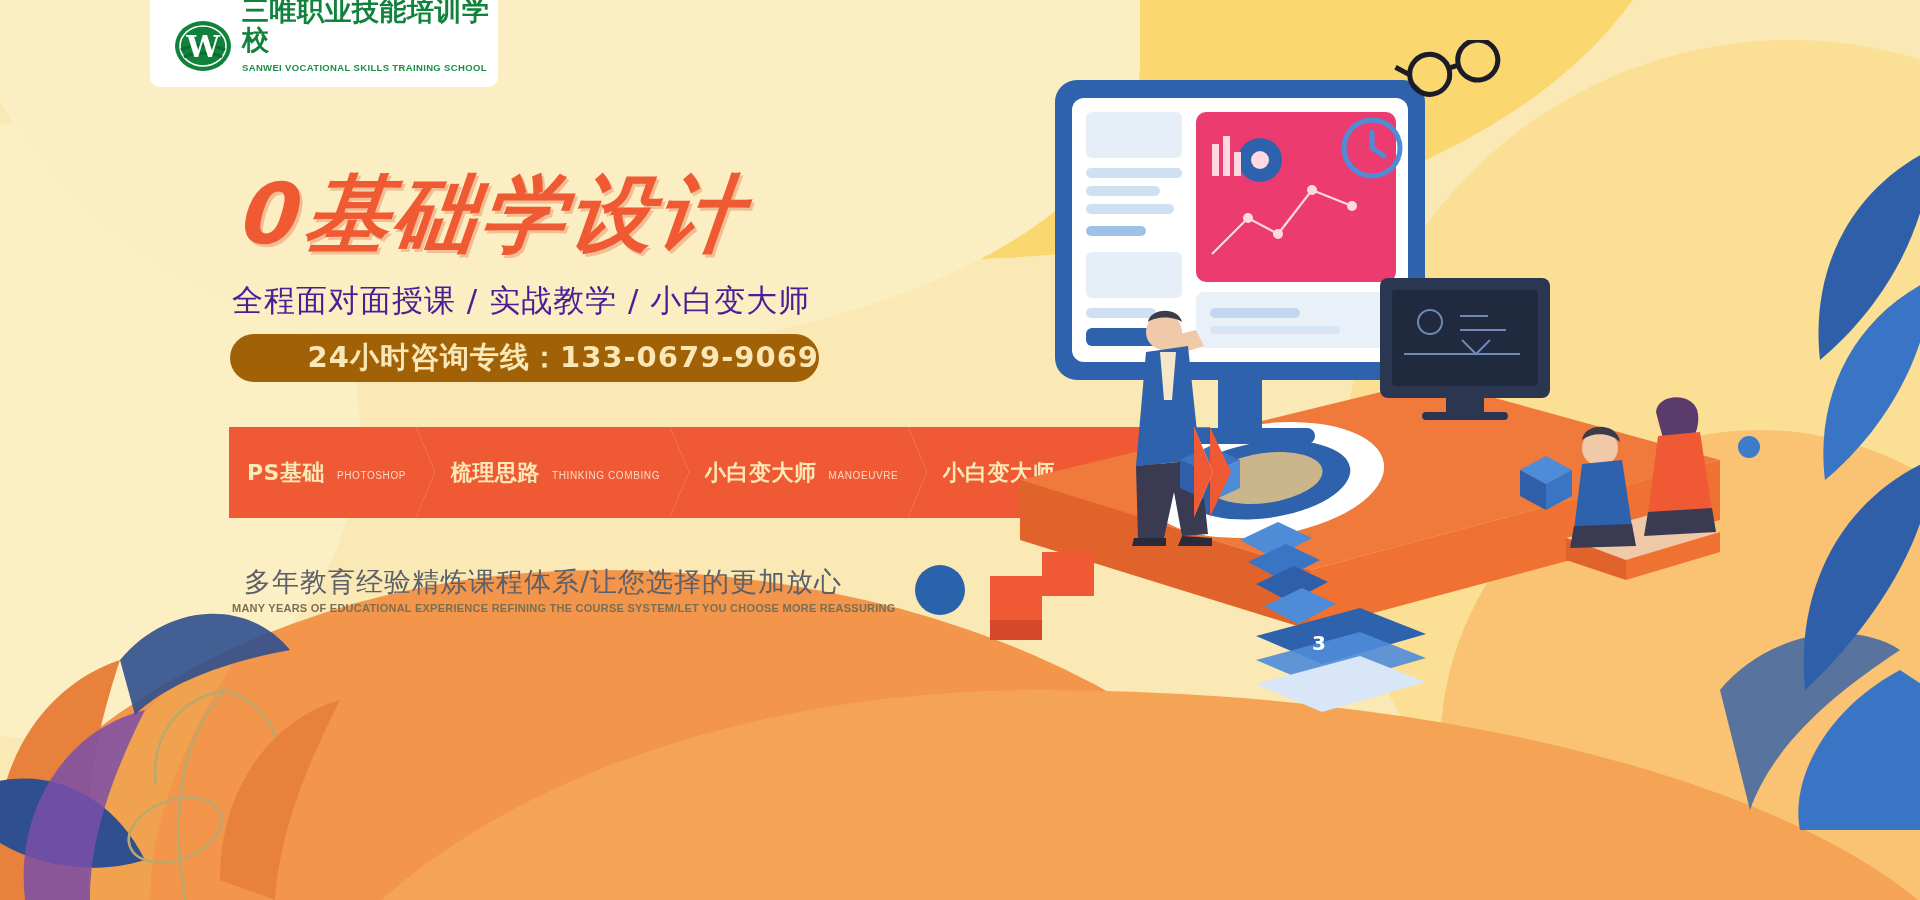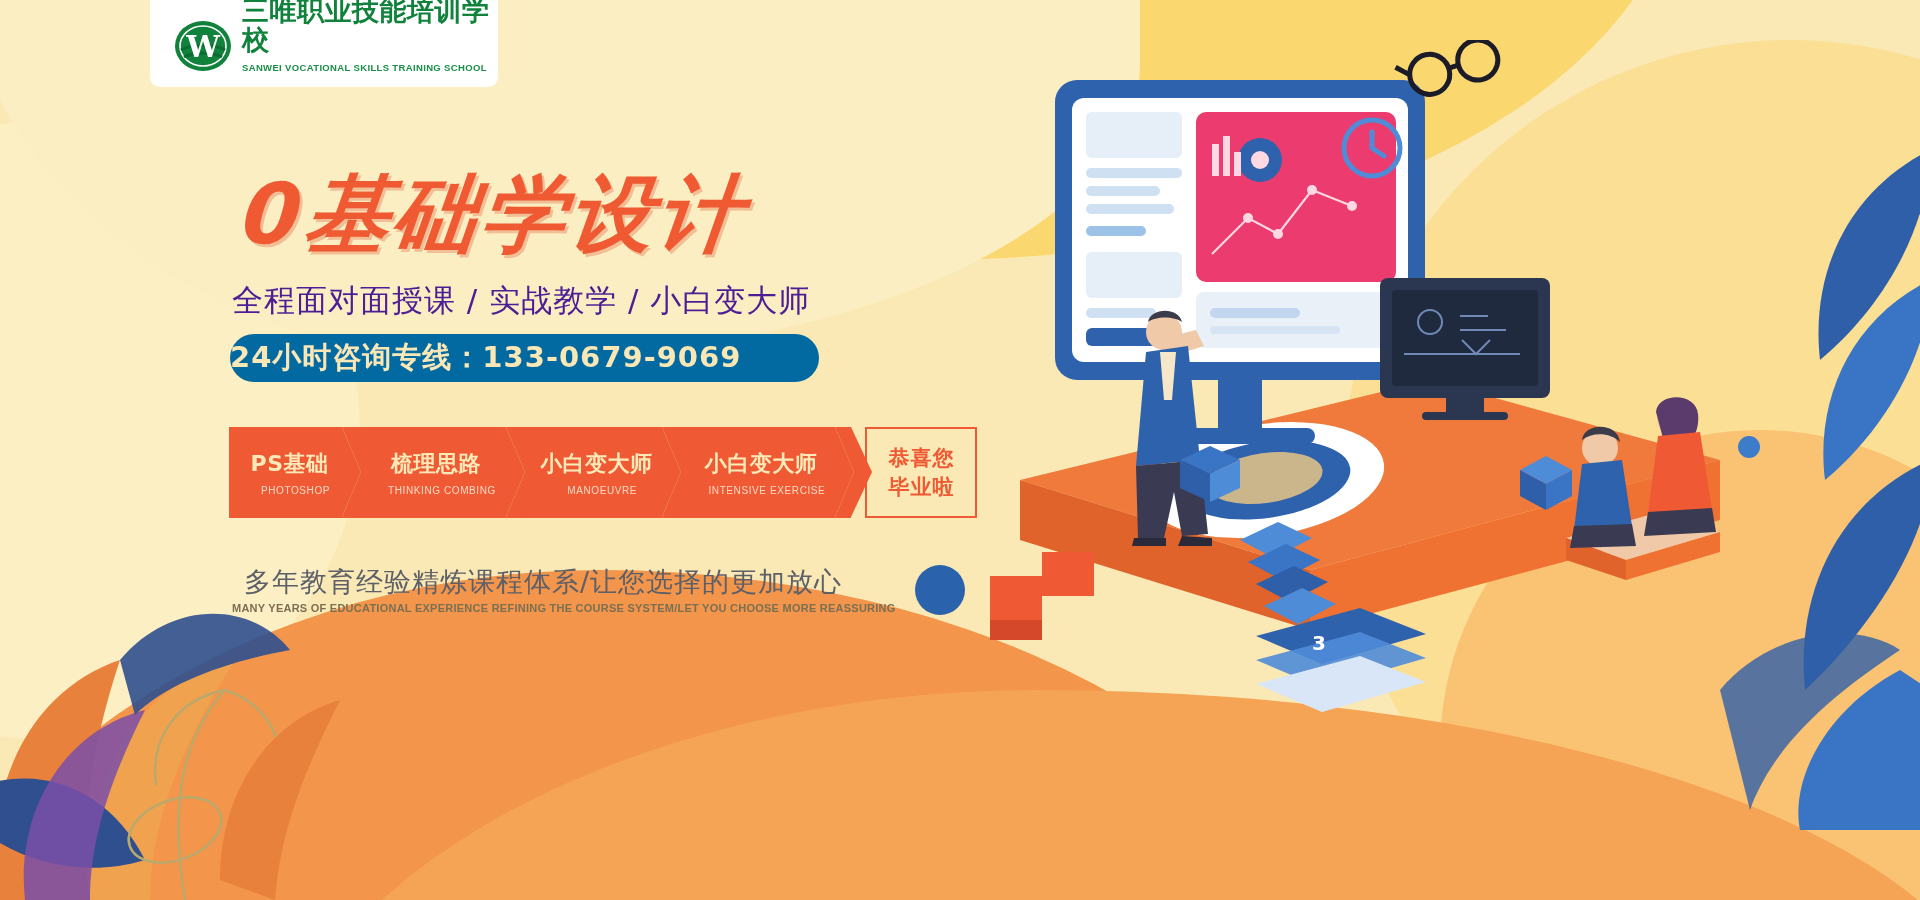--- a/index.html
+++ b/index.html
@@ -101,38 +101,38 @@
     text-shadow: 3px 3px 0 rgba(214,70,35,.28);
   }
   #subhead {
     position: absolute; left: 232px; top: 280px;
     font-size: 31px; color: #4c1d95; letter-spacing: 1px;
     font-family: "DejaVu Sans", sans-serif;
   }
   #phone-pill {
     position: absolute; left: 230px; top: 334px;
     width: 589px; height: 48px;
-    background: #0369a1; border-radius: 24px;
-    display: flex; align-items: center; justify-content: flex-start;
+    background: #a16207; border-radius: 24px;
+    display: flex; align-items: center; justify-content: flex-end;
   }
   #phone-text {
     font-size: 29px; font-weight: 700; color: #fae7b6;
     letter-spacing: 1px;
     font-family: "DejaVu Sans", sans-serif;
   }
 
   
   #steps {
     position: absolute; left: 229px; top: 427px;
     height: 91px; display: flex; align-items: stretch;
   }
   .step {
     position: relative;
     background: #ef5933;
-    display: flex; flex-direction: column;
+    display: flex; flex-direction: row;
     align-items: center; justify-content: center;
     padding: 0 26px 0 18px;
     min-width: 129px;
   }
   .step::after {
     content: ""; position: absolute; right: -21px; top: 0;
     width: 0; height: 0; z-index: 2;
     border-top: 45.5px solid transparent;
     border-bottom: 45.5px solid transparent;
     border-left: 21px solid #ef5933;

